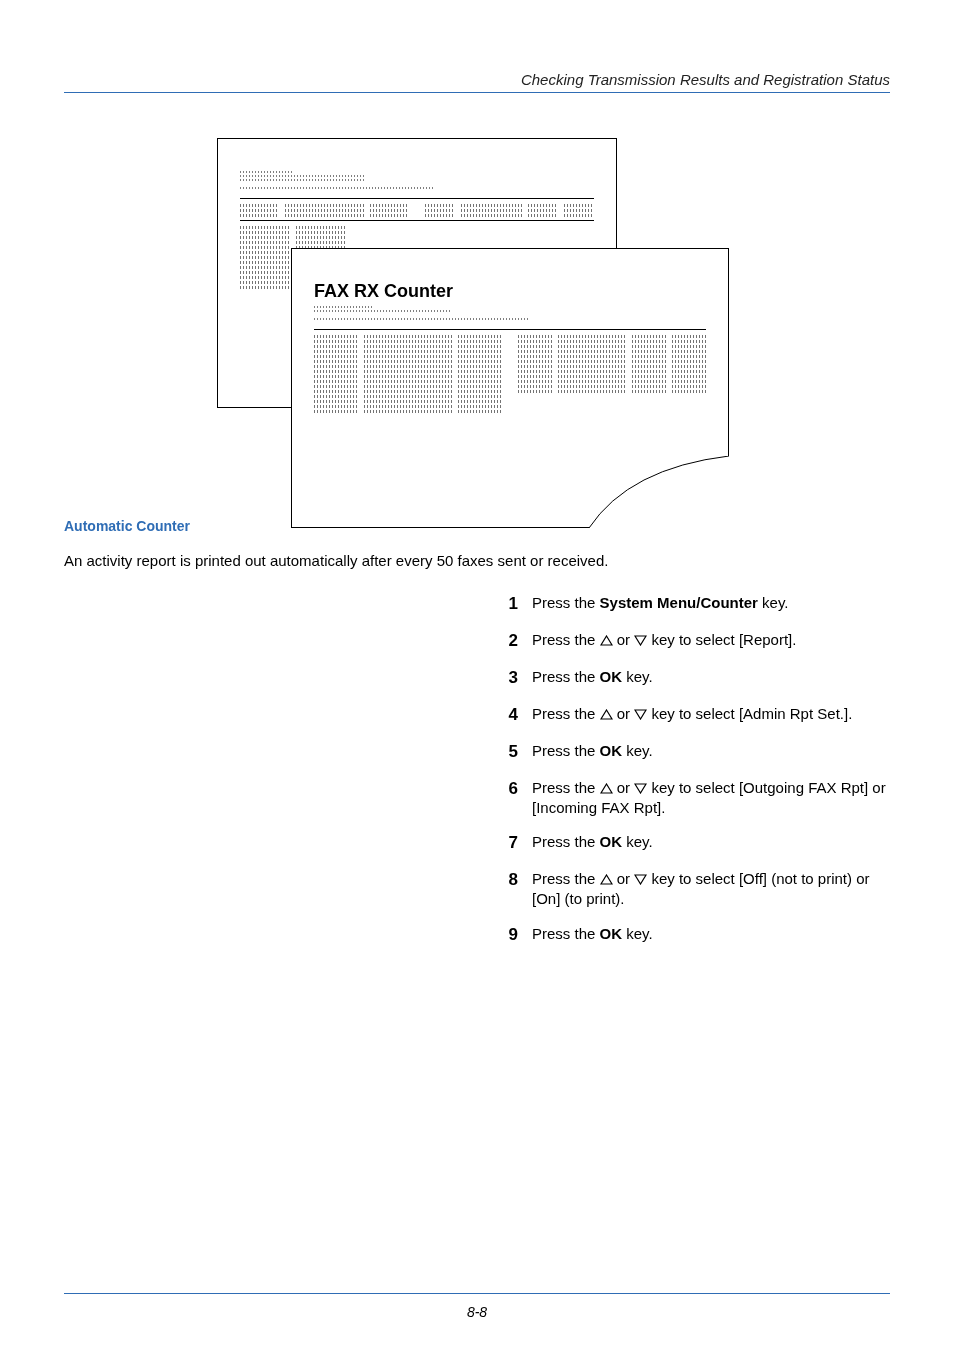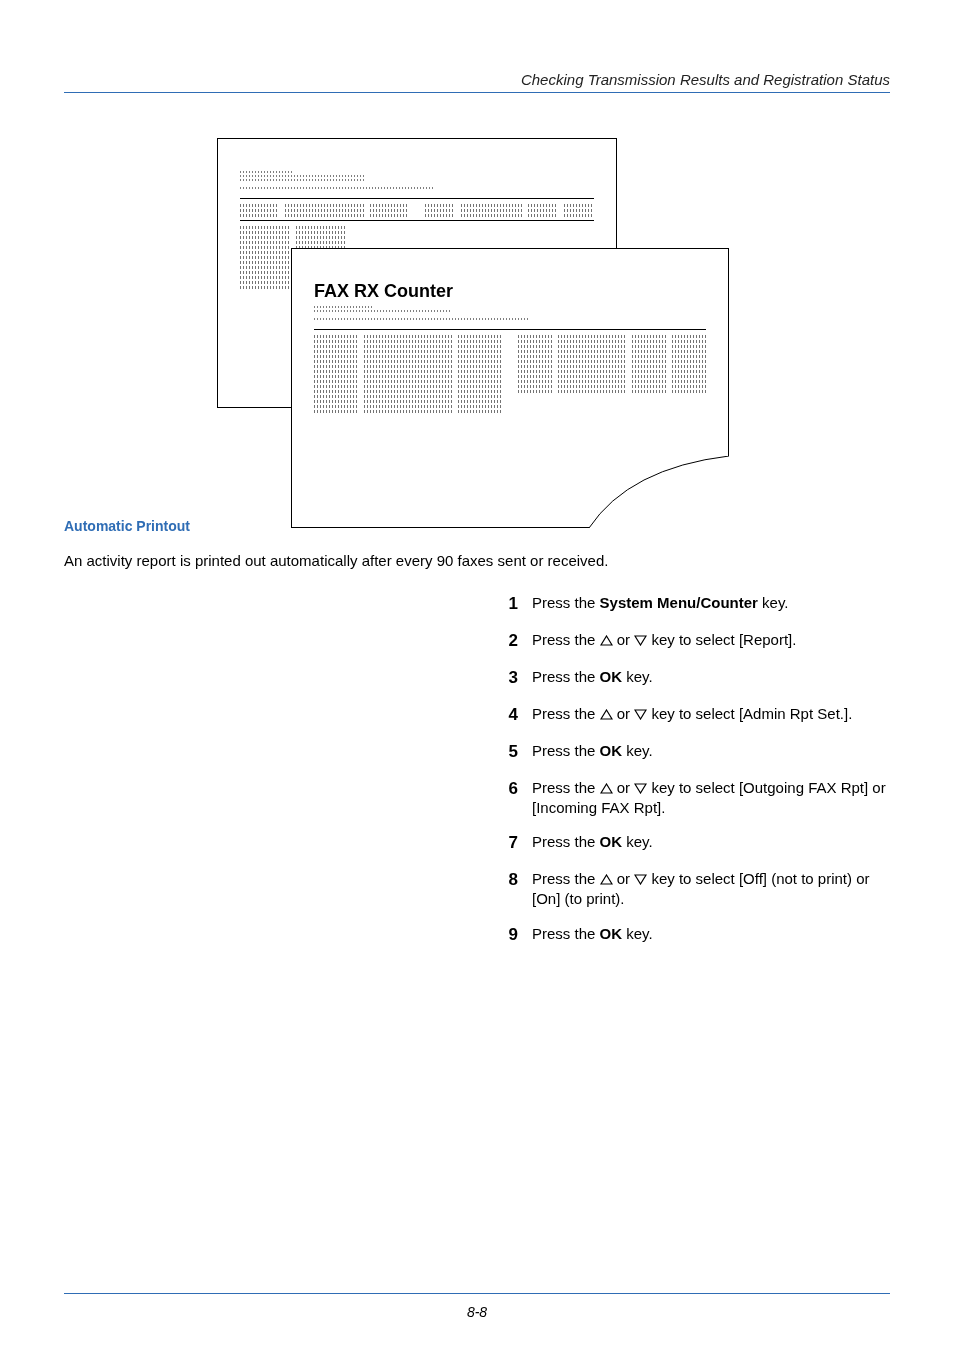--- a/index.html
+++ b/index.html
@@ -366,22 +366,22 @@
         </div>
       </div>
       <div class="curl">
         <svg width="140" height="72">
             <path d="M0,72 Q40,12 140,0" fill="#fff" stroke="#000" stroke-width="1"></path>
           </svg>
       </div>
     </div>
   </div>
 
-  <div class="section-title">Automatic Printout</div>
-  <div class="intro">An activity report is printed out automatically after every 90 faxes sent or received.</div>
+  <div class="section-title">Automatic Counter</div>
+  <div class="intro">An activity report is printed out automatically after every 50 faxes sent or received.</div>
 
   <div class="steps" id="steps-container">
       <div class="step">
         <div class="step-num">1</div>
         <div class="step-text">Press the <b>System Menu/Counter</b> key.</div>
       </div>
       <div class="step">
         <div class="step-num">2</div>
         <div class="step-text">Press the <svg class="tri" width="13" height="11">
             <path d="M6.5,1 L12,10 L1,10 Z" fill="none" stroke="#000" stroke-width="1.2"></path>

